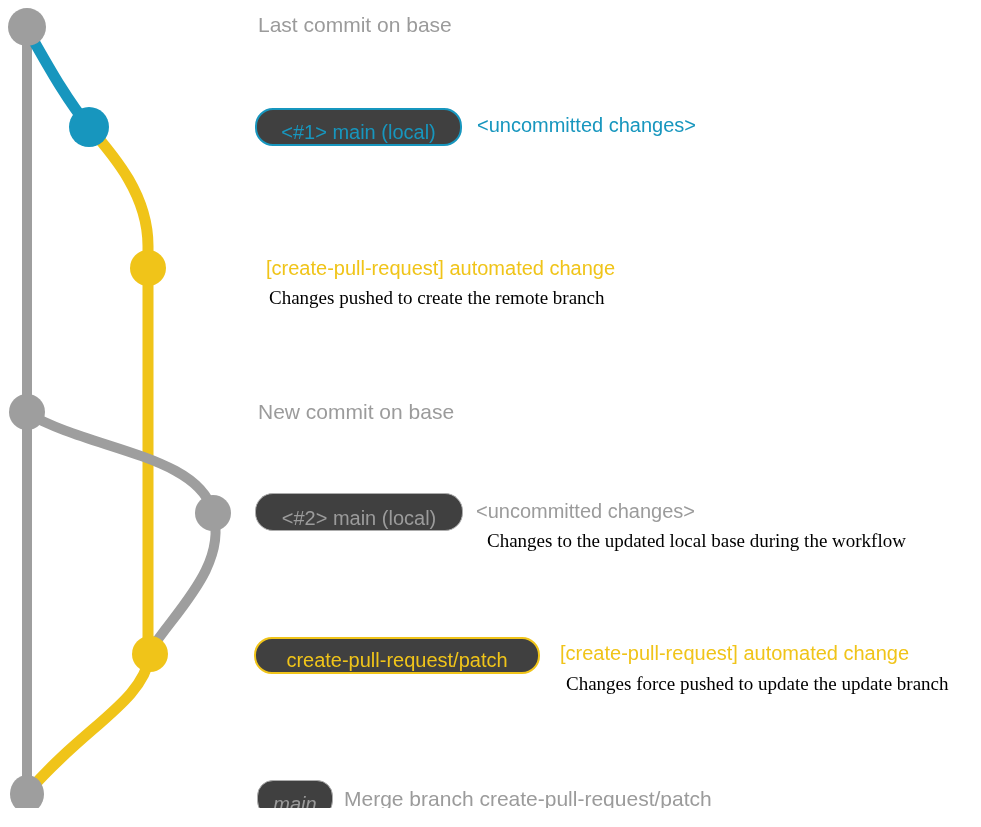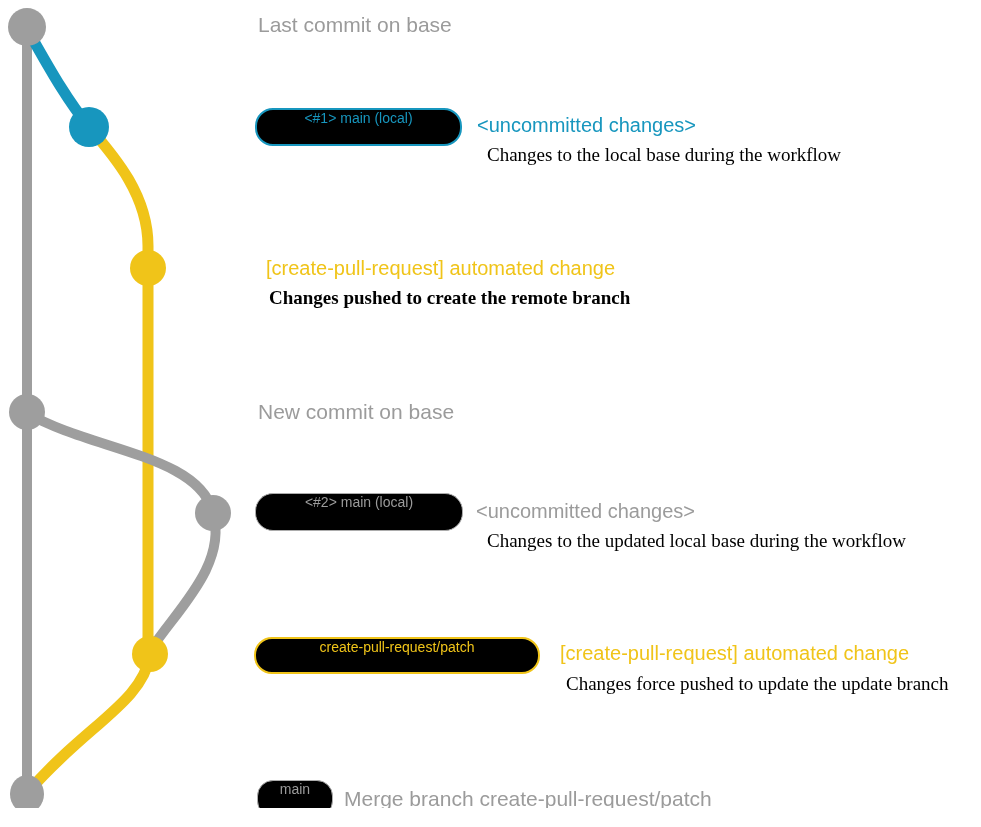--- a/index.html
+++ b/index.html
@@ -27,25 +27,25 @@
 
   .abs { position:absolute; white-space:nowrap; }
 
   .title-gray {
     font-size:21px;
     color:var(--text-gray);
     line-height:1.1;
   }
   .badge {
     box-sizing:border-box;
-    display:flex; align-items:flex-start; justify-content:center;
-    font-size:14px;
+    display:flex; align-items:flex-end; justify-content:center;
+    font-size:20px;
     border:2px solid;
     border-radius:18px;
-    background:#000000;
+    background:#404040;
   }
   .badge.teal   { color:var(--teal);   border-color:var(--teal); }
   .badge.grayb  { color:var(--text-gray); border-color:#ACACAC; border-width:1.5px; }
   .badge.yellow { color:var(--yellow); border-color:var(--yellow); }
   .heading {
     font-size:20px;
     line-height:1.1;
   }
   .heading.teal   { color:var(--teal); }
   .heading.grayh  { color:var(--text-gray); }
@@ -84,37 +84,36 @@
     <circle class="fill-yellow" cx="150" cy="654" r="18"></circle>
     <ellipse class="fill-gray" cx="27" cy="794" rx="17" ry="19"></ellipse>
   </svg>
 
   <div class="abs title-gray" style="left:258px; top:13px;">Last commit on base</div>
 
   <div class="abs badge teal" style="left:255px; top:108px; width:207px; height:38px;">
     <span>&lt;#1&gt; main (local)</span>
   </div>
   <div class="abs heading teal" style="left:477px; top:114px;">&lt;uncommitted changes&gt;</div>
-  <div class="abs desc" style="left:487px; top:145px;">Changes to the local base during the workflow</div>
 
   <div class="abs heading yellowh" style="left:258px; top:257px;">[create-pull-request] automated change</div>
-  <div class="abs desc" style="left:269px; top:288px;font-weight:bold;">Changes pushed to create the remote branch</div>
+  <div class="abs desc" style="left:269px; top:288px;">Changes pushed to create the remote branch</div>
 
   <div class="abs title-gray" style="left:258px; top:400px;">New commit on base</div>
 
   <div class="abs badge grayb" style="left:255px; top:493px; width:208px; height:38px;">
     <span>&lt;#2&gt; main (local)</span>
   </div>
   <div class="abs heading grayh" style="left:476px; top:500px;">&lt;uncommitted changes&gt;</div>
   <div class="abs desc" style="left:487px; top:531px;">Changes to the updated local base during the workflow</div>
 
   <div class="abs badge yellow" style="left:254px; top:637px; width:286px; height:37px;">
     <span>create-pull-request/patch</span>
   </div>
   <div class="abs heading yellowh" style="left:552px; top:642px;">[create-pull-request] automated change</div>
   <div class="abs desc" style="left:566px; top:674px;">Changes force pushed to update the update branch</div>
 
-  <div class="abs badge grayb" style="left:257px; top:780px; width:76px; height:37px; border-radius:16px;">
+  <div class="abs badge grayb" style="left:257px; top:780px; width:76px; height:37px; border-radius:16px;font-style:italic;">
     <span>main</span>
   </div>
   <div class="abs title-gray" style="left:344px; top:787px;">Merge branch create-pull-request/patch</div>
 
 </div>
 
 </body></html>

